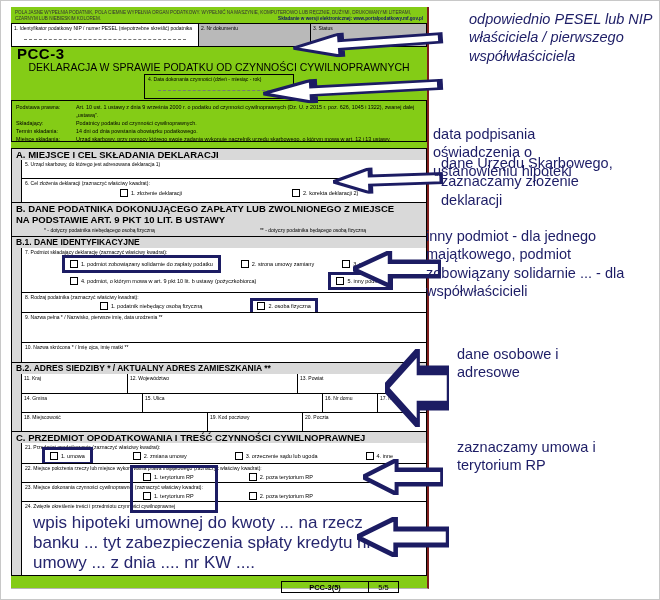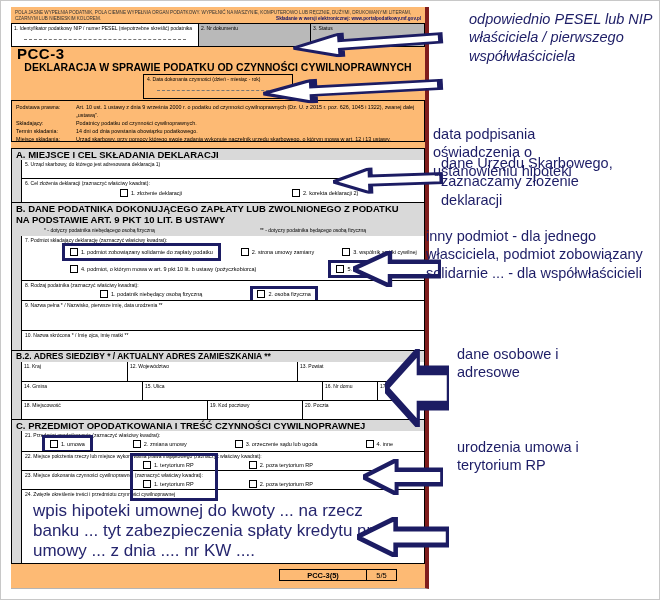--- a/index.html
+++ b/index.html
@@ -1,33 +1,33 @@
 <!DOCTYPE html>
 <html><head>
 <meta charset="utf-8">
 <style>
   html,body{margin:0;padding:0;background:#fff;}
   #canvas{position:relative;width:660px;height:600px;background:#fff;border:1px solid #c8c8c8;
     box-sizing:border-box;overflow:hidden;font-family:"Liberation Sans",sans-serif;color:#000;}
   
-  .page{position:absolute;left:10px;top:6px;width:418px;height:582px;background:#fdba74;
-    border-right:4px solid #7f1d1d;border-bottom:1px solid #b5b5b5;box-sizing:border-box;}
+  .page{position:absolute;left:10px;top:6px;width:418px;height:582px;background:#84cc16;
+    border-right:2px solid #7f1d1d;border-bottom:1px solid #b5b5b5;box-sizing:border-box;}
   .tinynote{font-size:4.6px;line-height:1.35;color:#333;padding:3px 4px 1px 4px;height:12px;}
   .tinynote .l2{display:flex;justify-content:space-between;}
   .tinynote .efile{font-weight:bold;color:#13136a;}
   .row1{display:flex;height:24px;}
   .cell{border:1px solid #000;box-sizing:border-box;padding:1px 2px;}
   .cell+.cell{border-left:none;}
   .f1c{width:188px;background:#fff;}
   .f2c{width:112px;background:#b9b9b9;}
   .f3c{flex:1;background:#b9b9b9;}
   .flabel{font-size:5px;line-height:1.25;}
   .comb{height:5px;margin:3px 10px 0 10px;border-bottom:1px dashed #777;}
   .code{font-weight:bold;font-size:15px;height:14px;line-height:14px;padding-left:6px;letter-spacing:.5px;}
-  .title{font-weight:bold;font-size:10.5px;text-align:center;height:12px;line-height:12px;}
+  .title{font-weight:normal;font-size:10.5px;text-align:center;height:12px;line-height:12px;}
   .f4box{width:150px;margin:1px auto 0 auto;border:1px solid #000;box-sizing:border-box;height:25px;padding:1px 3px;}
   .legal{border:1px solid #000;box-sizing:border-box;height:42px;font-size:5.4px;line-height:1.5;padding:2px 4px;margin-top:1px;}
   .lrow{display:flex;}
   .lk{flex:0 0 60px;}
   .lv{flex:1;}
   .sechdr{background:#d9d9d9;border:1px solid #000;box-sizing:border-box;font-weight:bold;
     font-size:9.5px;line-height:1.15;padding:1px 4px;margin-top:-1px;}
   .sechdr.sub{font-size:8.5px;}
   .bfoot{display:flex;font-weight:normal;font-size:5px;padding:2px 0 1px 28px;gap:105px;}
   .secbody{border:1px solid #000;border-top:none;box-sizing:border-box;background:#d9d9d9;
@@ -126,28 +126,29 @@
             </span>
           <span class="opt">
               <span class="cb"></span>
               <span>2. korekta deklaracji 2)</span>
             </span>
         </div>
       </div>
     </div>
 
     <div class="sechdr">
-      <div>B. DANE PODATNIKA DOKONUJĄCEGO ZAPŁATY LUB ZWOLNIONEGO Z PODATKU</div>
+      <div>B. DANE PODATNIKA DOKONUJĄCEGO ZAPŁATY LUB ZWOLNIONEGO Z MIEJSCE</div>
       <div>NA PODSTAWIE ART. 9 PKT 10 LIT. B USTAWY</div>
       <div class="bfoot">
         <span>* - dotyczy podatnika niebędącego osobą fizyczną</span>
         <span>** - dotyczy podatnika będącego osobą fizyczną</span>
       </div>
     </div>
 
+    <div class="sechdr sub" style="height:13px;">B.1. DANE IDENTYFIKACYJNE</div>
     <div class="secbody">
       <div class="frow" style="height:44px;">
         <div class="flabel">7. Podmiot składający deklarację (zaznaczyć właściwy kwadrat):</div>
         <div class="opts" style="padding:5px 0 0 45px;gap:28px;">
           <span class="opt hl">
               <span class="cb"></span>
               <span>1. podmiot zobowiązany solidarnie do zapłaty podatku</span>
             </span>
           <span class="opt">
               <span class="cb"></span>
@@ -305,17 +306,17 @@
   </div>
   <div class="arrow" style="left:356px;top:516px;width:92px;height:40px;">
     <svg viewBox="0 0 100 40" preserveAspectRatio="none">
         <polygon points="0,20 42,1 42,12 99,12 99,28 42,28 42,39" fill="#ffffff" stroke="#1c1c63" stroke-width="5"></polygon>
       </svg>
   </div>
 
   <div class="anno" style="left:468px;top:9px;width:205px;font-style:italic;">odpowiednio PESEL lub NIP właściciela / pierwszego współwłaściciela</div>
   <div class="anno" style="left:432px;top:80px;width:165px;margin-top:44px;">data podpisania oświadczenia o ustanowieniu hipoteki</div>
   <div class="anno" style="left:440px;top:153px;width:195px;">dane Urzędu Skarbowego, zaznaczamy złożenie deklaracji</div>
-  <div class="anno" style="left:425px;top:226px;width:228px;">inny podmiot - dla jednego własciciela, podmiot zobowiązany solidarnie ... - dla współwłaścicieli</div>
+  <div class="anno" style="left:425px;top:226px;width:228px;">inny podmiot - dla jednego majątkowego, podmiot zobowiązany solidarnie ... - dla współwłaścicieli</div>
   <div class="anno" style="left:456px;top:344px;width:145px;">dane osobowe i adresowe</div>
-  <div class="anno" style="left:456px;top:437px;width:175px;">urodzenia umowa i terytorium RP</div>
+  <div class="anno" style="left:456px;top:437px;width:175px;">zaznaczamy umowa i terytorium RP</div>
 
 </div>
 
 </body></html>

